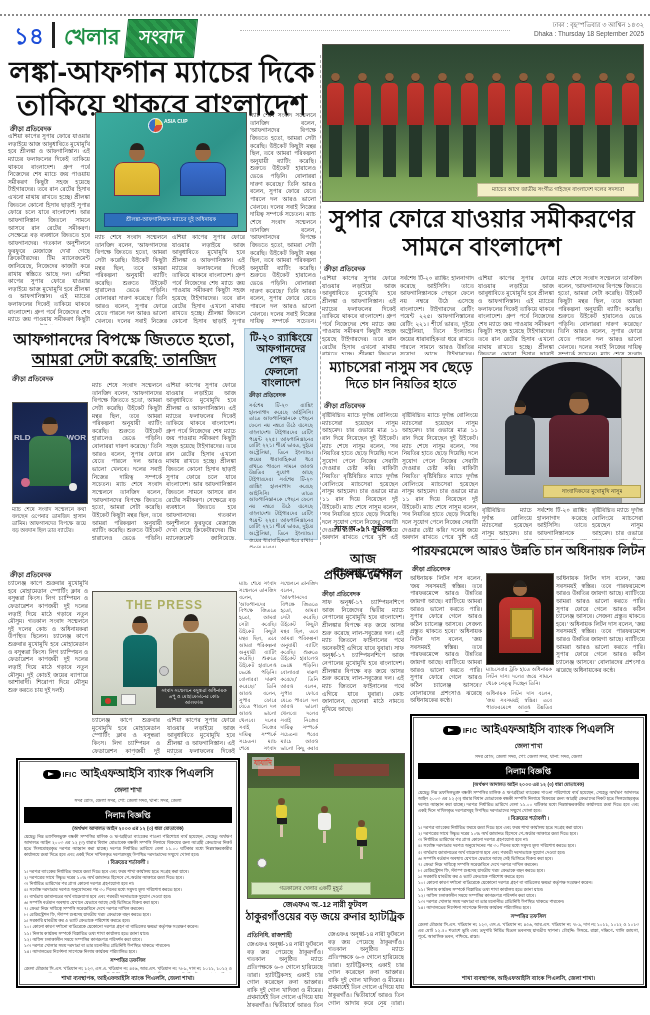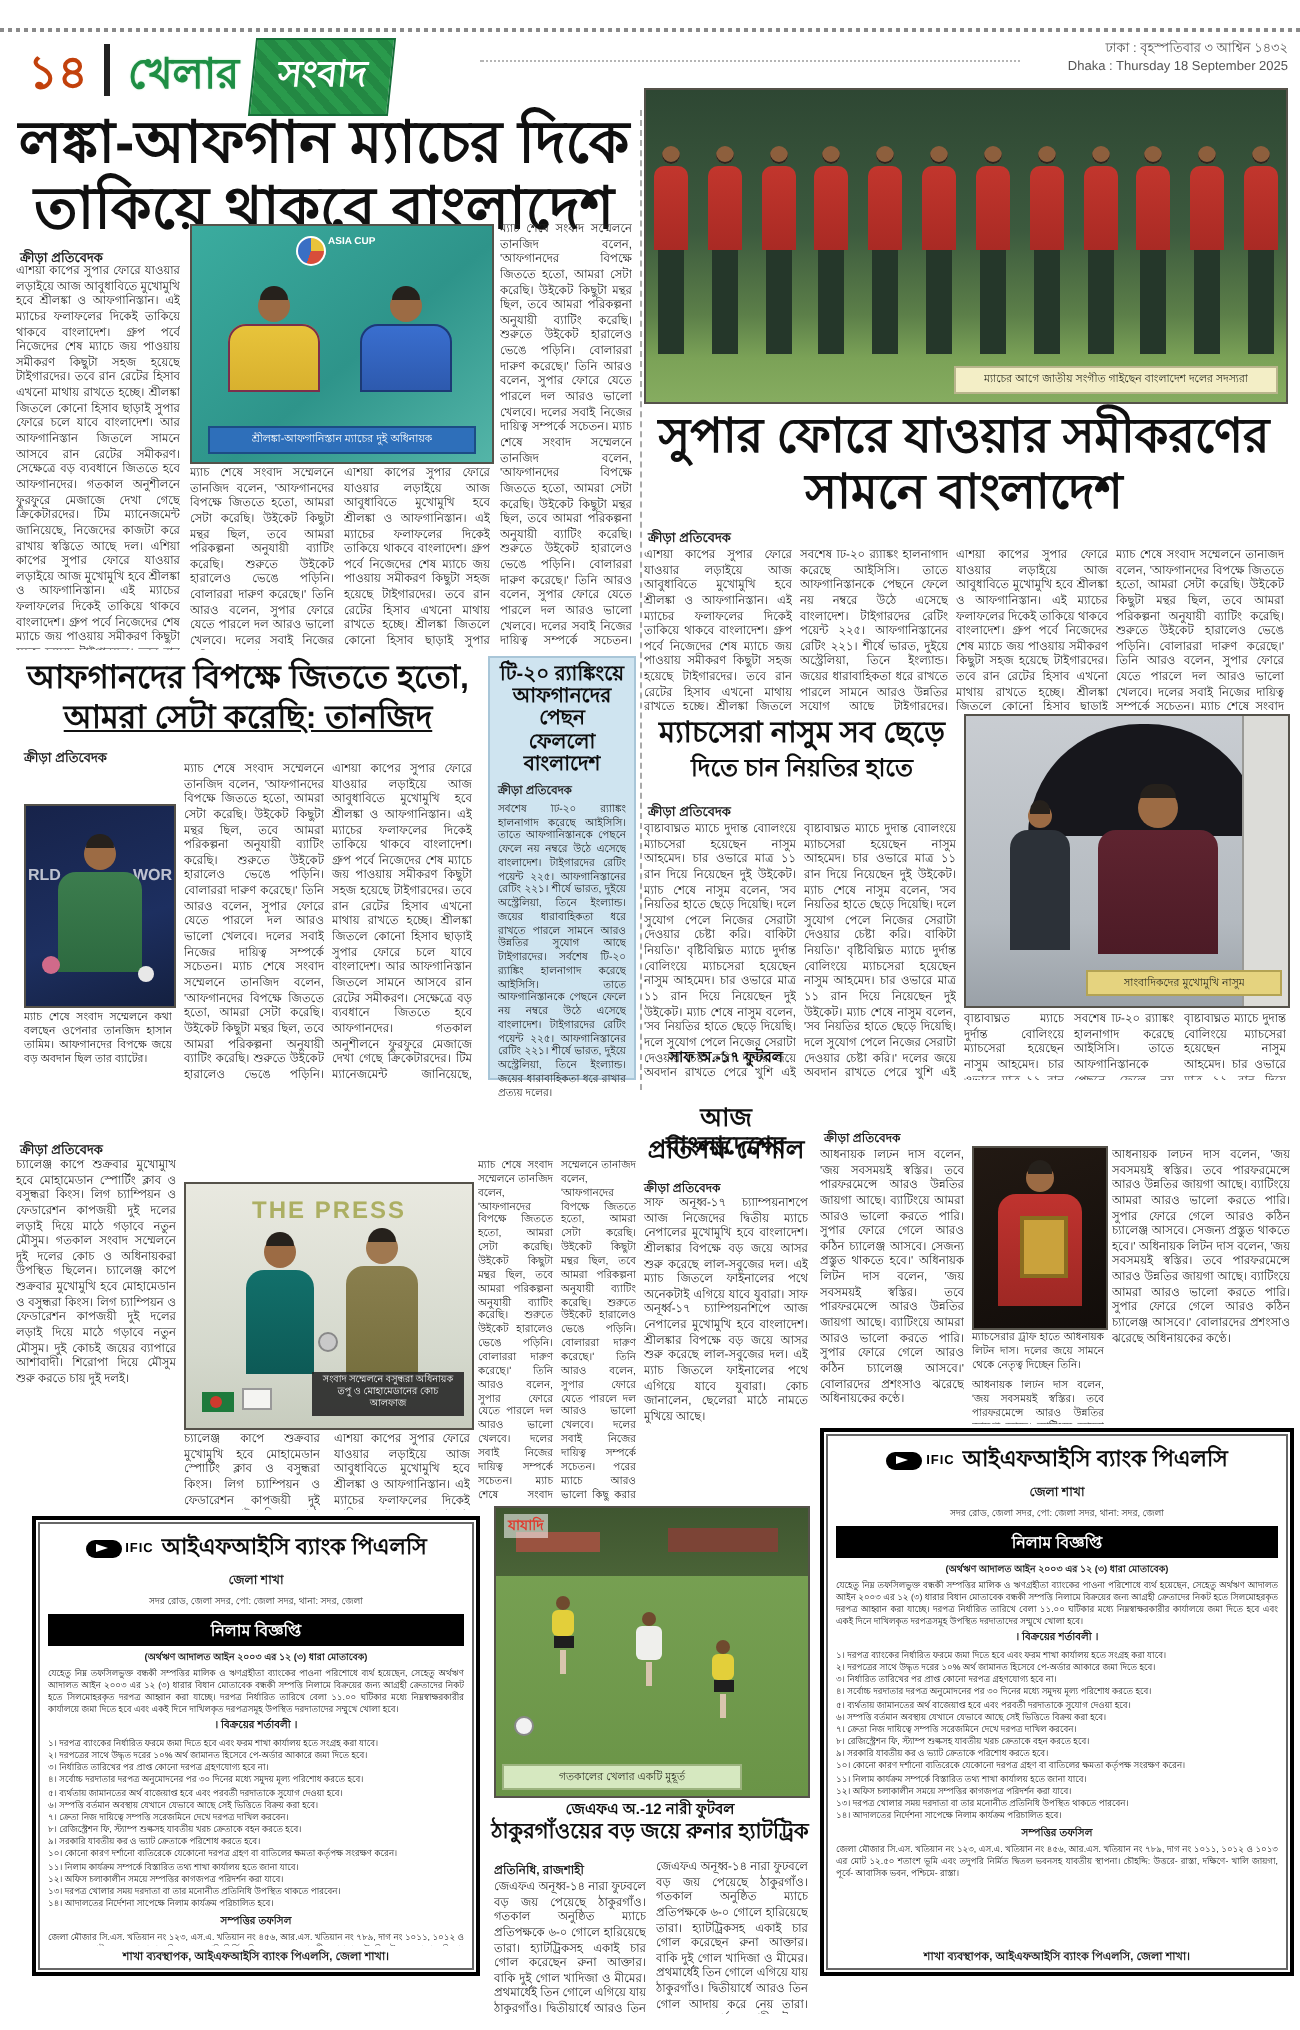--- a/index.html
+++ b/index.html
@@ -2,21 +2,21 @@
 <html><head>
 <meta charset="utf-8">
 <style>
   html,body{margin:0;padding:0;background:#e9e9e9;}
   #page{position:relative;width:650px;height:1015px;margin:0 auto;background:#ffffff;overflow:hidden;
         font-family:"Liberation Sans","DejaVu Sans",sans-serif;color:#1c1c1c;}
   .abs{position:absolute;}
   
   .toprule{position:absolute;left:0;right:0;top:14px;border-top:2px dotted #8a8a8a;}
   .midrule{position:absolute;top:30px;border-top:1px dotted #b5b5b5;}
-  .pagenum{position:absolute;left:14px;top:18px;font-size:23px;font-weight:bold;color:#c2410c;}
+  .pagenum{position:absolute;left:14px;top:18px;font-size:23px;font-weight:bold;color:#1d4ed8;}
   .pagebar{position:absolute;left:52px;top:22px;width:3px;height:26px;background:#222;}
   .mast{position:absolute;left:64px;top:19px;display:flex;align-items:center;gap:6px;}
   .mast-w1{font-size:21px;font-weight:bold;color:#1e8e44;text-shadow:0 0 1px #b9e2c6;}
   .mast-w2{font-size:18px;font-weight:bold;color:#fff;background:
       repeating-linear-gradient(45deg,#2a9a4c 0 4px,#238843 4px 8px);
       padding:3px 12px;border:1px solid #17703a;transform:skewX(-6deg);}
   .dateline{position:absolute;right:6px;top:20px;text-align:right;font-size:6.5px;line-height:1.45;color:#555;}
   
   .hl{font-weight:bold;color:#101010;text-align:center;line-height:1.08;}
   .byline{font-size:6.5px;font-weight:bold;color:#222;}
@@ -239,20 +239,21 @@
   <div class="col" style="left:482px;top:507px;width:50px;height:33px;">বৃষ্টিবিঘ্নিত ম্যাচে দুর্দান্ত বোলিংয়ে ম্যাচসেরা হয়েছেন নাসুম আহমেদ। চার ওভারে মাত্র ১১ রান দিয়ে নিয়েছেন দুই উইকেট। ম্যাচ শেষে নাসুম বলেন, 'সব নিয়তির হাতে ছেড়ে দিয়েছি। দলে সুযোগ পেলে নিজের সেরাটা দেওয়ার চেষ্টা করি। বাকিটা নিয়তি।' বৃষ্টিবিঘ্নিত ম্যাচে দুর্দান্ত বোলিংয়ে ম্যাচসেরা হয়েছেন নাসুম আহমেদ। চার ওভারে মাত্র ১১ রান দিয়ে নিয়েছেন দুই উইকেট। ম্যাচ শেষে নাসুম বলেন, 'সব নিয়তির হাতে ছেড়ে দিয়েছি। দলে সুযোগ পেলে নিজের সেরাটা দেওয়ার চেষ্টা করি।' দলের জয়ে অবদান রাখতে পেরে খুশি এই স্পিনার।</div>
   <div class="col" style="left:537px;top:507px;width:50px;height:33px;">সর্বশেষ টি-২০ র‍্যাঙ্কিং হালনাগাদ করেছে আইসিসি। তাতে আফগানিস্তানকে পেছনে ফেলে নয় নম্বরে উঠে এসেছে বাংলাদেশ। টাইগারদের রেটিং পয়েন্ট ২২৫। আফগানিস্তানের রেটিং ২২১। শীর্ষে ভারত, দুইয়ে অস্ট্রেলিয়া, তিনে ইংল্যান্ড। জয়ের ধারাবাহিকতা ধরে রাখতে পারলে সামনে আরও উন্নতির সুযোগ আছে টাইগারদের। সর্বশেষ টি-২০ র‍্যাঙ্কিং হালনাগাদ করেছে আইসিসি। তাতে আফগানিস্তানকে পেছনে ফেলে নয় নম্বরে উঠে এসেছে বাংলাদেশ। টাইগারদের রেটিং পয়েন্ট ২২৫। আফগানিস্তানের রেটিং ২২১। শীর্ষে ভারত, দুইয়ে অস্ট্রেলিয়া, তিনে ইংল্যান্ড। জয়ের ধারাবাহিকতা ধরে রাখার প্রত্যয় দলের।</div>
   <div class="col" style="left:592px;top:507px;width:51px;height:33px;">বৃষ্টিবিঘ্নিত ম্যাচে দুর্দান্ত বোলিংয়ে ম্যাচসেরা হয়েছেন নাসুম আহমেদ। চার ওভারে মাত্র ১১ রান দিয়ে নিয়েছেন দুই উইকেট। ম্যাচ শেষে নাসুম বলেন, 'সব নিয়তির হাতে ছেড়ে দিয়েছি। দলে সুযোগ পেলে নিজের সেরাটা দেওয়ার চেষ্টা করি। বাকিটা নিয়তি।' বৃষ্টিবিঘ্নিত ম্যাচে দুর্দান্ত বোলিংয়ে ম্যাচসেরা হয়েছেন নাসুম আহমেদ। চার ওভারে মাত্র ১১ রান দিয়ে নিয়েছেন দুই উইকেট। ম্যাচ শেষে নাসুম বলেন, 'সব নিয়তির হাতে ছেড়ে দিয়েছি। দলে সুযোগ পেলে নিজের সেরাটা দেওয়ার চেষ্টা করি।' দলের জয়ে অবদান রাখতে পেরে খুশি এই স্পিনার।</div>
 
   <div class="abs hl" style="left:322px;top:525px;width:82px;font-size:7.5px;">সাফ অ.-১৭ ফুটবল</div>
   <div class="abs hl" style="left:322px;top:553px;width:82px;font-size:12.5px;">আজ বাংলাদেশের</div>
   <div class="abs hl" style="left:322px;top:569px;width:82px;font-size:12.5px;">প্রতিপক্ষ নেপাল</div>
   <div class="abs byline" style="left:322px;top:589px;font-size:6px;">ক্রীড়া প্রতিবেদক</div>
   <div class="col" style="left:322px;top:599px;width:82px;height:149px;">সাফ অনূর্ধ্ব-১৭ চ্যাম্পিয়নশিপে আজ নিজেদের দ্বিতীয় ম্যাচে নেপালের মুখোমুখি হবে বাংলাদেশ। শ্রীলঙ্কার বিপক্ষে বড় জয়ে আসর শুরু করেছে লাল-সবুজের দল। এই ম্যাচ জিতলে ফাইনালের পথে অনেকটাই এগিয়ে যাবে যুবারা। সাফ অনূর্ধ্ব-১৭ চ্যাম্পিয়নশিপে আজ নেপালের মুখোমুখি হবে বাংলাদেশ। শ্রীলঙ্কার বিপক্ষে বড় জয়ে আসর শুরু করেছে লাল-সবুজের দল। এই ম্যাচ জিতলে ফাইনালের পথে এগিয়ে যাবে যুবারা। কোচ জানালেন, ছেলেরা মাঠে নামতে মুখিয়ে আছে।</div>
 
+  <div class="abs hl" style="left:410px;top:545px;width:237px;font-size:12.5px;white-space:nowrap;">পারফরমেন্সে আরও উন্নতি চান অধিনায়ক লিটন</div>
   <div class="abs byline" style="left:412px;top:564px;font-size:6px;">ক্রীড়া প্রতিবেদক</div>
   <div class="col" style="left:410px;top:575px;width:72px;height:137px;">অধিনায়ক লিটন দাস বলেন, 'জয় সবসময়ই স্বস্তির। তবে পারফরমেন্সে আরও উন্নতির জায়গা আছে। ব্যাটিংয়ে আমরা আরও ভালো করতে পারি। সুপার ফোরে গেলে আরও কঠিন চ্যালেঞ্জ আসবে। সেজন্য প্রস্তুত থাকতে হবে।' অধিনায়ক লিটন দাস বলেন, 'জয় সবসময়ই স্বস্তির। তবে পারফরমেন্সে আরও উন্নতির জায়গা আছে। ব্যাটিংয়ে আমরা আরও ভালো করতে পারি। সুপার ফোরে গেলে আরও কঠিন চ্যালেঞ্জ আসবে।' বোলারদের প্রশংসাও ঝরেছে অধিনায়কের কণ্ঠে।</div>
   <div class="photo littonphoto" style="left:486px;top:573px;width:66px;height:90px;">
     <div class="fig" style="left:12px;top:8px;">
       <div class="head" style="width:14px;height:14px;"></div>
       <div class="torso" style="background:linear-gradient(180deg,#c0332f,#9e2824);width:42px;height:56px;"></div>
     </div>
     <div class="plaque"></div>
   </div>
   <div class="col" style="left:486px;top:666px;width:66px;height:22px;font-size:5.2px;">ম্যাচসেরার ট্রফি হাতে অধিনায়ক লিটন দাস। দলের জয়ে সামনে থেকে নেতৃত্ব দিচ্ছেন তিনি।</div>

